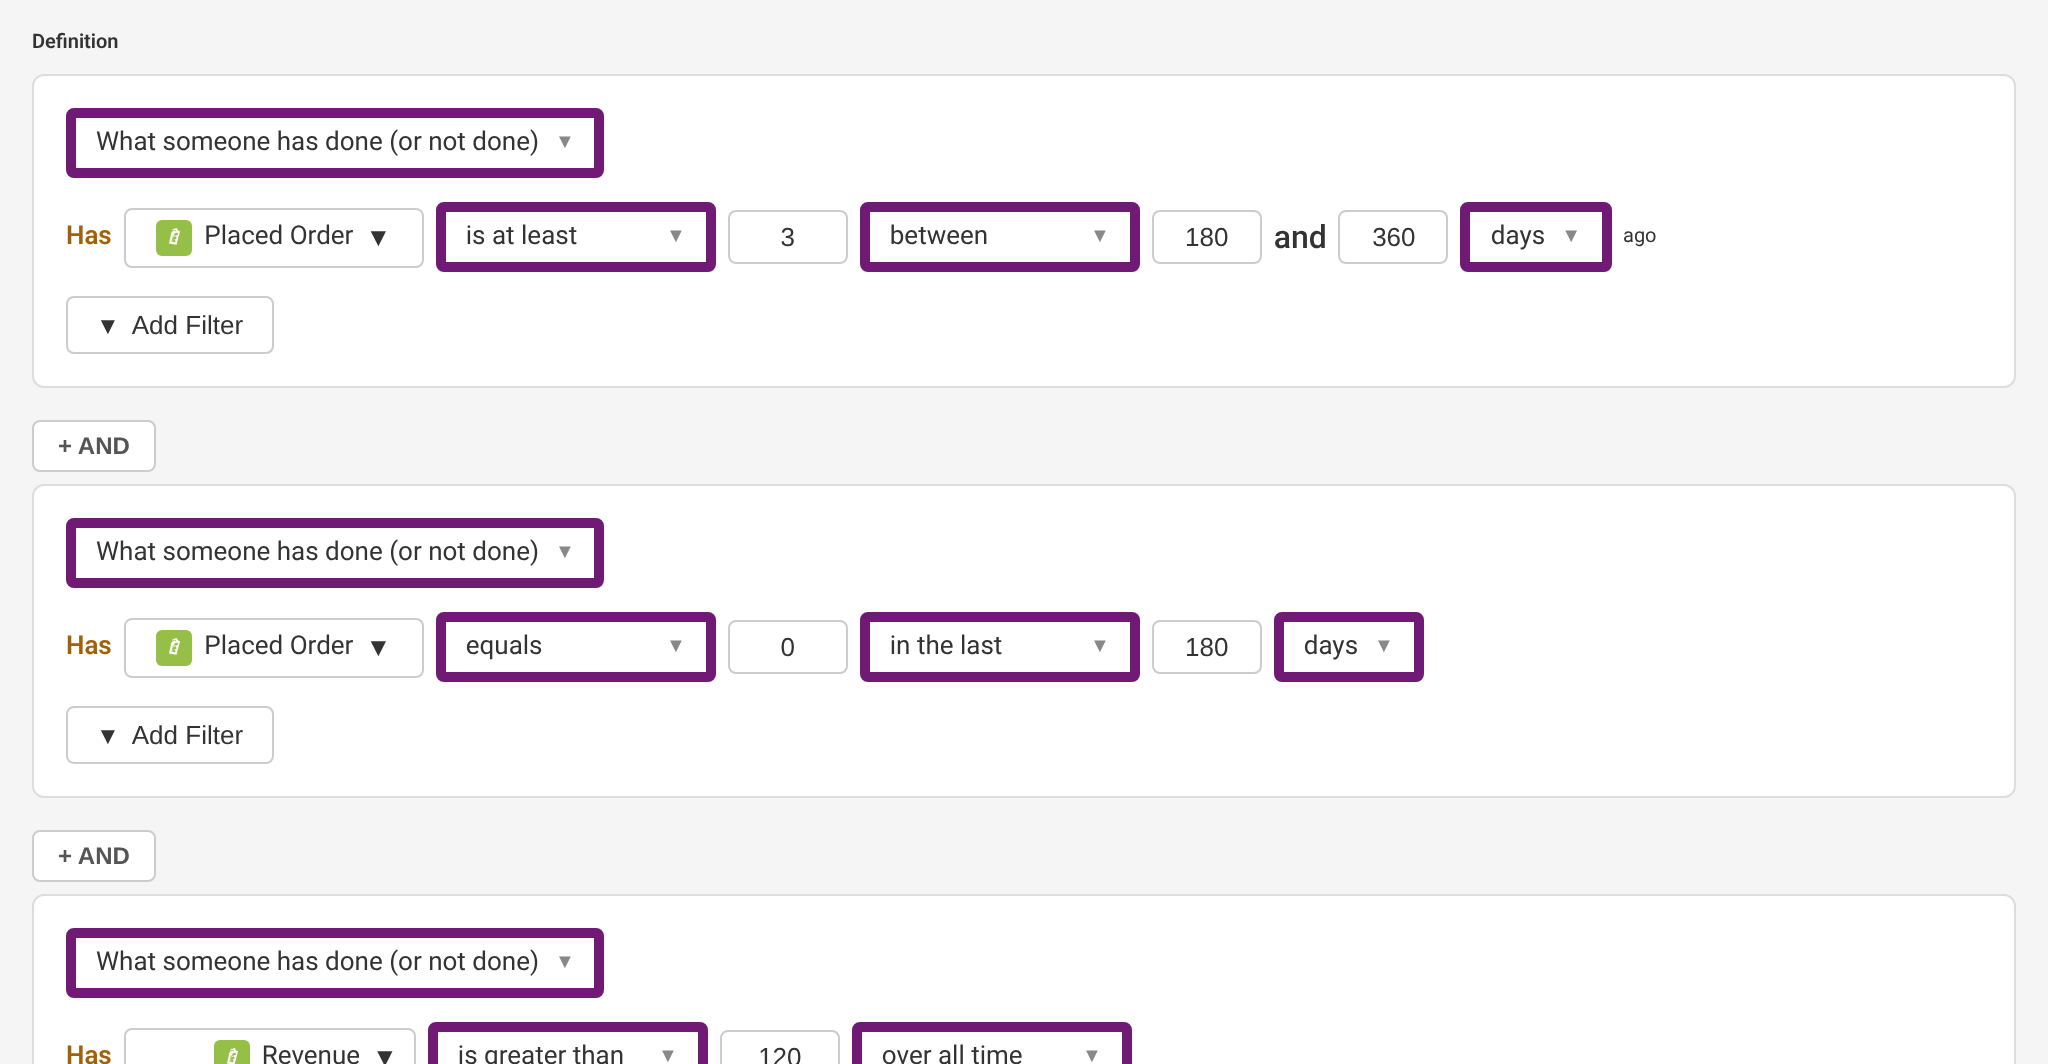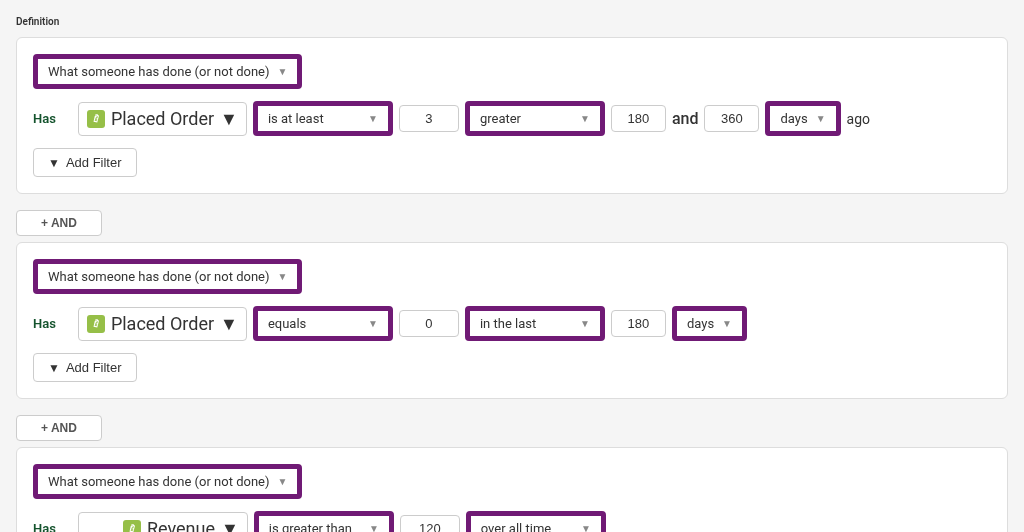--- a/index.html
+++ b/index.html
@@ -49,33 +49,33 @@
     .has-row {
       display: flex;
       align-items: center;
       gap: 6px;
       flex-wrap: wrap;
       margin-bottom: 12px;
     }
     .has-label {
       font-size: 13px;
       font-weight: 600;
-      color: #14532d;
-      margin-right: 16px;
+      color: #a16207;
+      margin-right: 0;
     }
     .shopify-select {
       display: inline-flex;
       align-items: center;
       justify-content: center;
       border: 1px solid #ccc;
       border-radius: 4px;
       background: #fff;
       padding: 5px 8px;
       cursor: pointer;
-      font-size: 18px;
+      font-size: 13px;
       color: #333;
       gap: 6px;
     }
     .shopify-icon {
       width: 18px;
       height: 18px;
       background: #96bf48;
       border-radius: 3px;
       display: inline-flex;
       align-items: center;
@@ -98,21 +98,21 @@
     }
     .input-field-wide {
       width: 55px;
     }
     .and-text {
       font-size: 16px;
       color: #333;
       font-weight: 500;
     }
     .ago-text {
-      font-size: 14px;
+      font-size: 10px;
       color: #333;
     }
     .add-filter-btn {
       display: inline-flex;
       align-items: center;
       gap: 6px;
       border: 1px solid #ccc;
       border-radius: 4px;
       background: #fff;
       padding: 6px 14px;
@@ -130,21 +130,21 @@
       gap: 0;
       margin: 6px 0;
       cursor: pointer;
     }
     .and-btn {
       display: inline-flex;
       align-items: center;
       border: 1px solid #ccc;
       border-radius: 4px;
       background: #fff;
-      padding: 5px 24px;
+      padding: 5px 12px;
       font-size: 12px;
       font-weight: 600;
       color: #555;
       cursor: pointer;
     }
   </style>
 </head>
 <body>
 
 
@@ -171,21 +171,21 @@
       </span>
       <span>Placed Order</span>
       <span class="chevron">▼</span>
     </div>
     <div class="select-styled select-medium">
       <span>is at least</span>
       <span class="chevron">▼</span>
     </div>
     <input class="input-field" type="text" value="3" style="">
     <div class="select-styled select-medium">
-      <span>greater</span>
+      <span>between</span>
       <span class="chevron">▼</span>
     </div>
     <input class="input-field input-field-wide" type="text" value="180" style="">
     <span class="and-text">and</span>
     <input class="input-field input-field-wide" type="text" value="360" style="">
     <div class="select-styled select-xsmall">
       <span>days</span>
       <span class="chevron">▼</span>
     </div>
     <span class="ago-text">ago</span>

